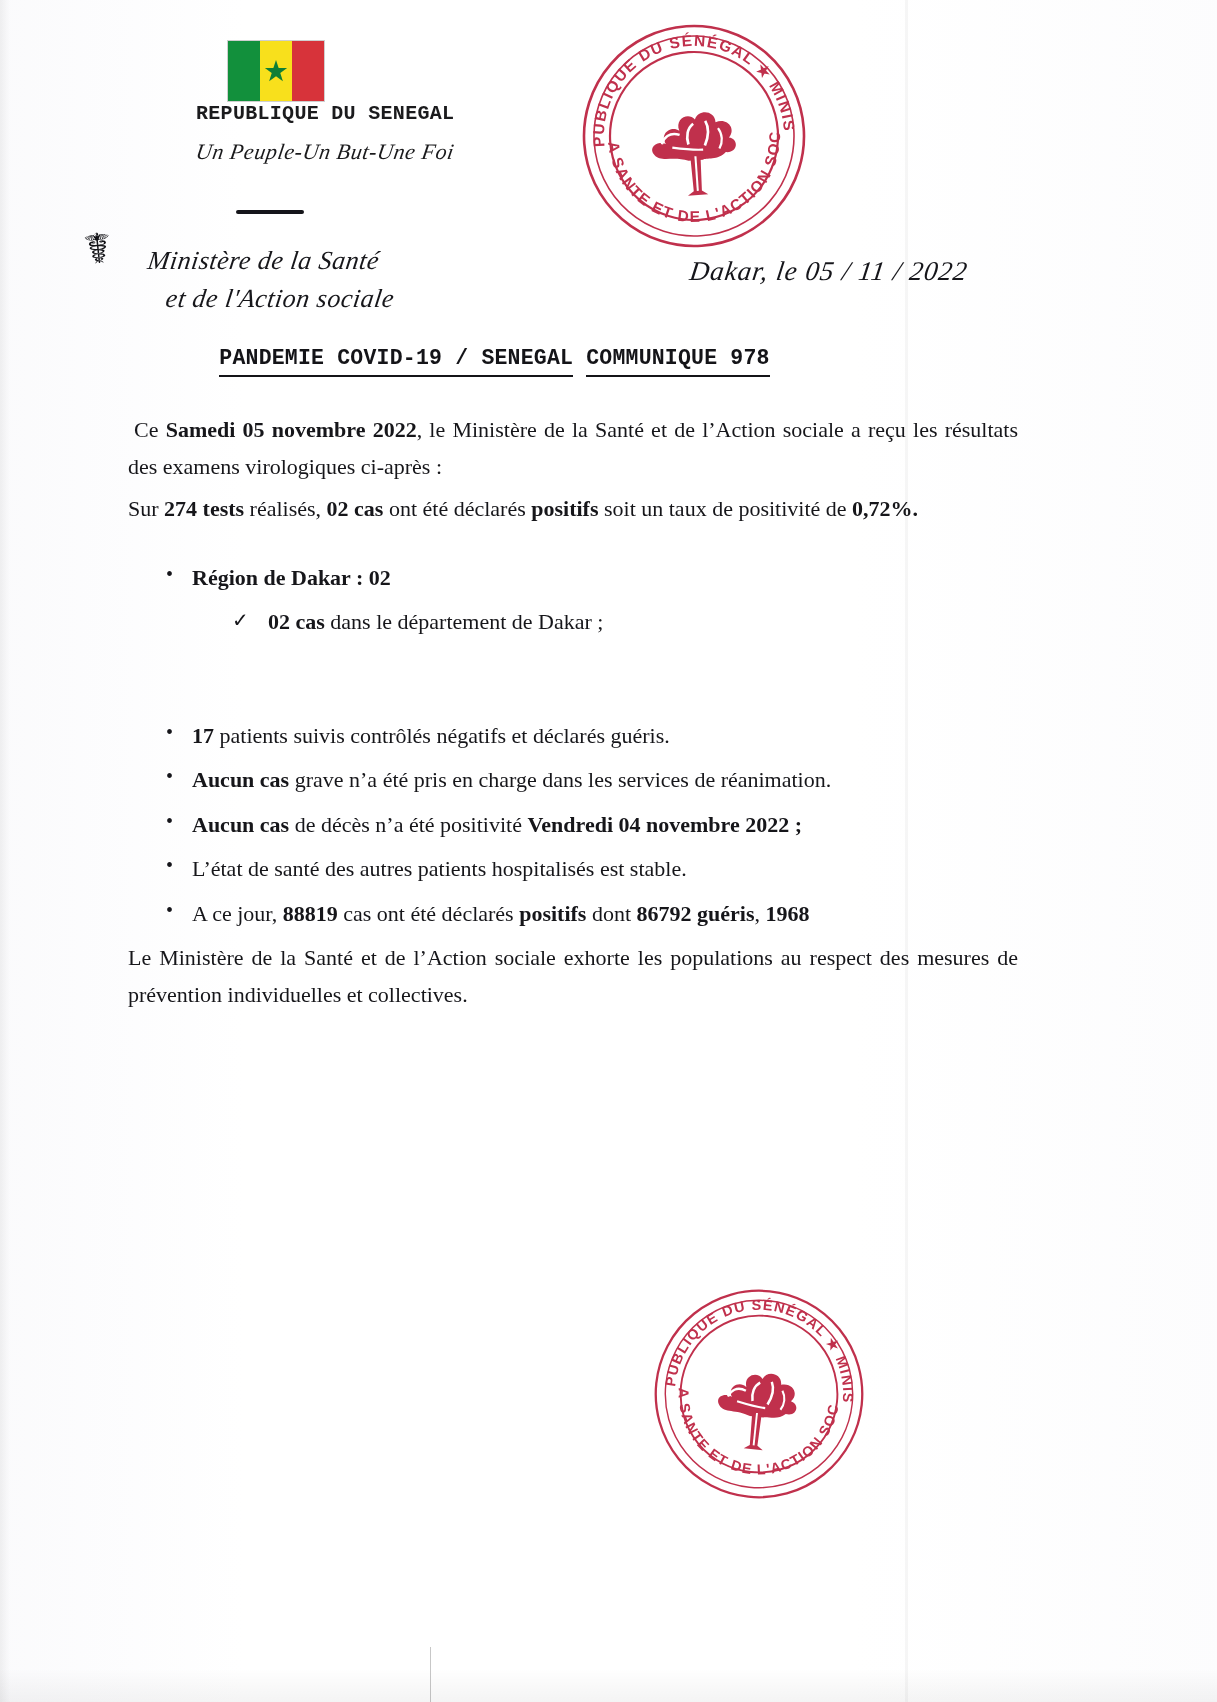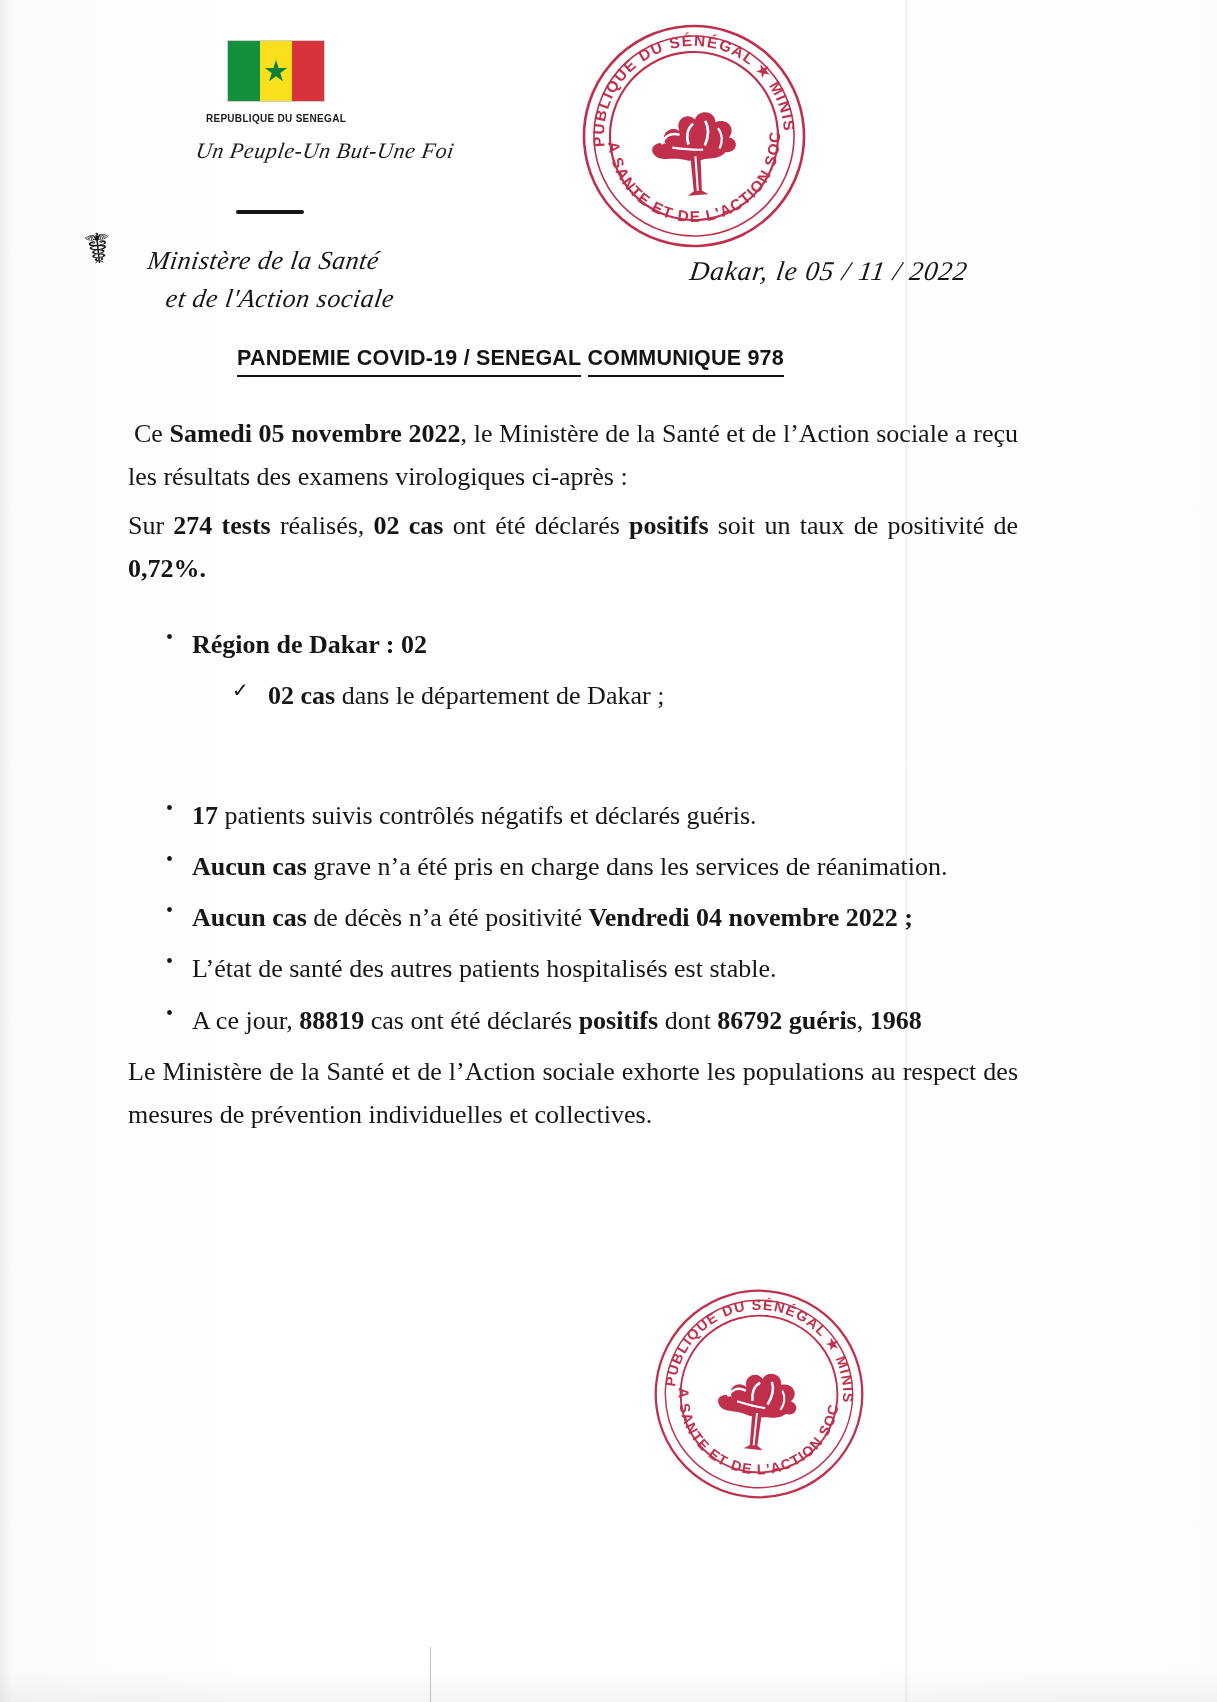--- a/index.html
+++ b/index.html
@@ -49,24 +49,23 @@
   .flag .band { flex: 1 1 33.33%; height: 100%; }
   .flag .green { background: #12903c; }
   .flag .yellow { background: #f8e01c; position: relative; }
   .flag .red { background: #d7333a; }
   .flag .star {
     position: absolute; left: 50%; top: 50%;
     transform: translate(-50%, -50%);
     font-size: 29px; line-height: 1; color: #0f7f35;
   }
   .republic {
-    margin-top: 11px;
-    font-family: Liberation Sans, sans-serif;
+    font-family: Liberation Mono, monospace;
     font-weight: bold;
-    font-size: 10px;
+    font-size: 20px;
     letter-spacing: 0.3px;
     color: #1b1b1d;
     white-space: nowrap;
   }
   .motto {
     margin-top: 14px;
     font-family: "Liberation Serif", serif;
     font-style: italic;
     font-size: 22px;
     letter-spacing: 0.6px;
@@ -111,22 +110,22 @@
     font-style: italic;
     font-size: 27px;
     letter-spacing: 1px;
     color: #15151a;
     white-space: nowrap;
     transform: skewX(-8deg);
   }
 
   
   .title-block {
-    position: absolute; left: 16px; top: 342px; width: 989px; text-align: center;
-    font-family: Liberation Sans, sans-serif;
+    position: absolute; left: 0; top: 342px; width: 989px; text-align: center;
+    font-family: Liberation Mono, monospace;
     font-weight: bold;
     font-size: 21.5px;
     letter-spacing: 0.2px;
     color: #141418;
     line-height: 1.38;
   }
   .title-block .t-line { display: inline-block; }
   .title-block .t-line span {
     border-bottom: 2.4px solid #141418;
     padding-bottom: 1px;
@@ -134,21 +133,21 @@
   }
   .title-block .t2 { margin-top: 2px; }
 
   
   .body-text {
     position: absolute;
     left: 128px;
     top: 412px;
     width: 890px;
     font-family: "Liberation Serif", serif;
-    font-size: 26px;
+    font-size: 22px;
     line-height: 1.66;
     color: #16161a;
     text-align: justify;
   }
   .body-text p { margin: 0 0 6px 0; }
   b, .b { font-weight: bold; }
 
   .para-intro { text-indent: 6px; }
   .para-tests { margin-top: 2px !important; }
 

